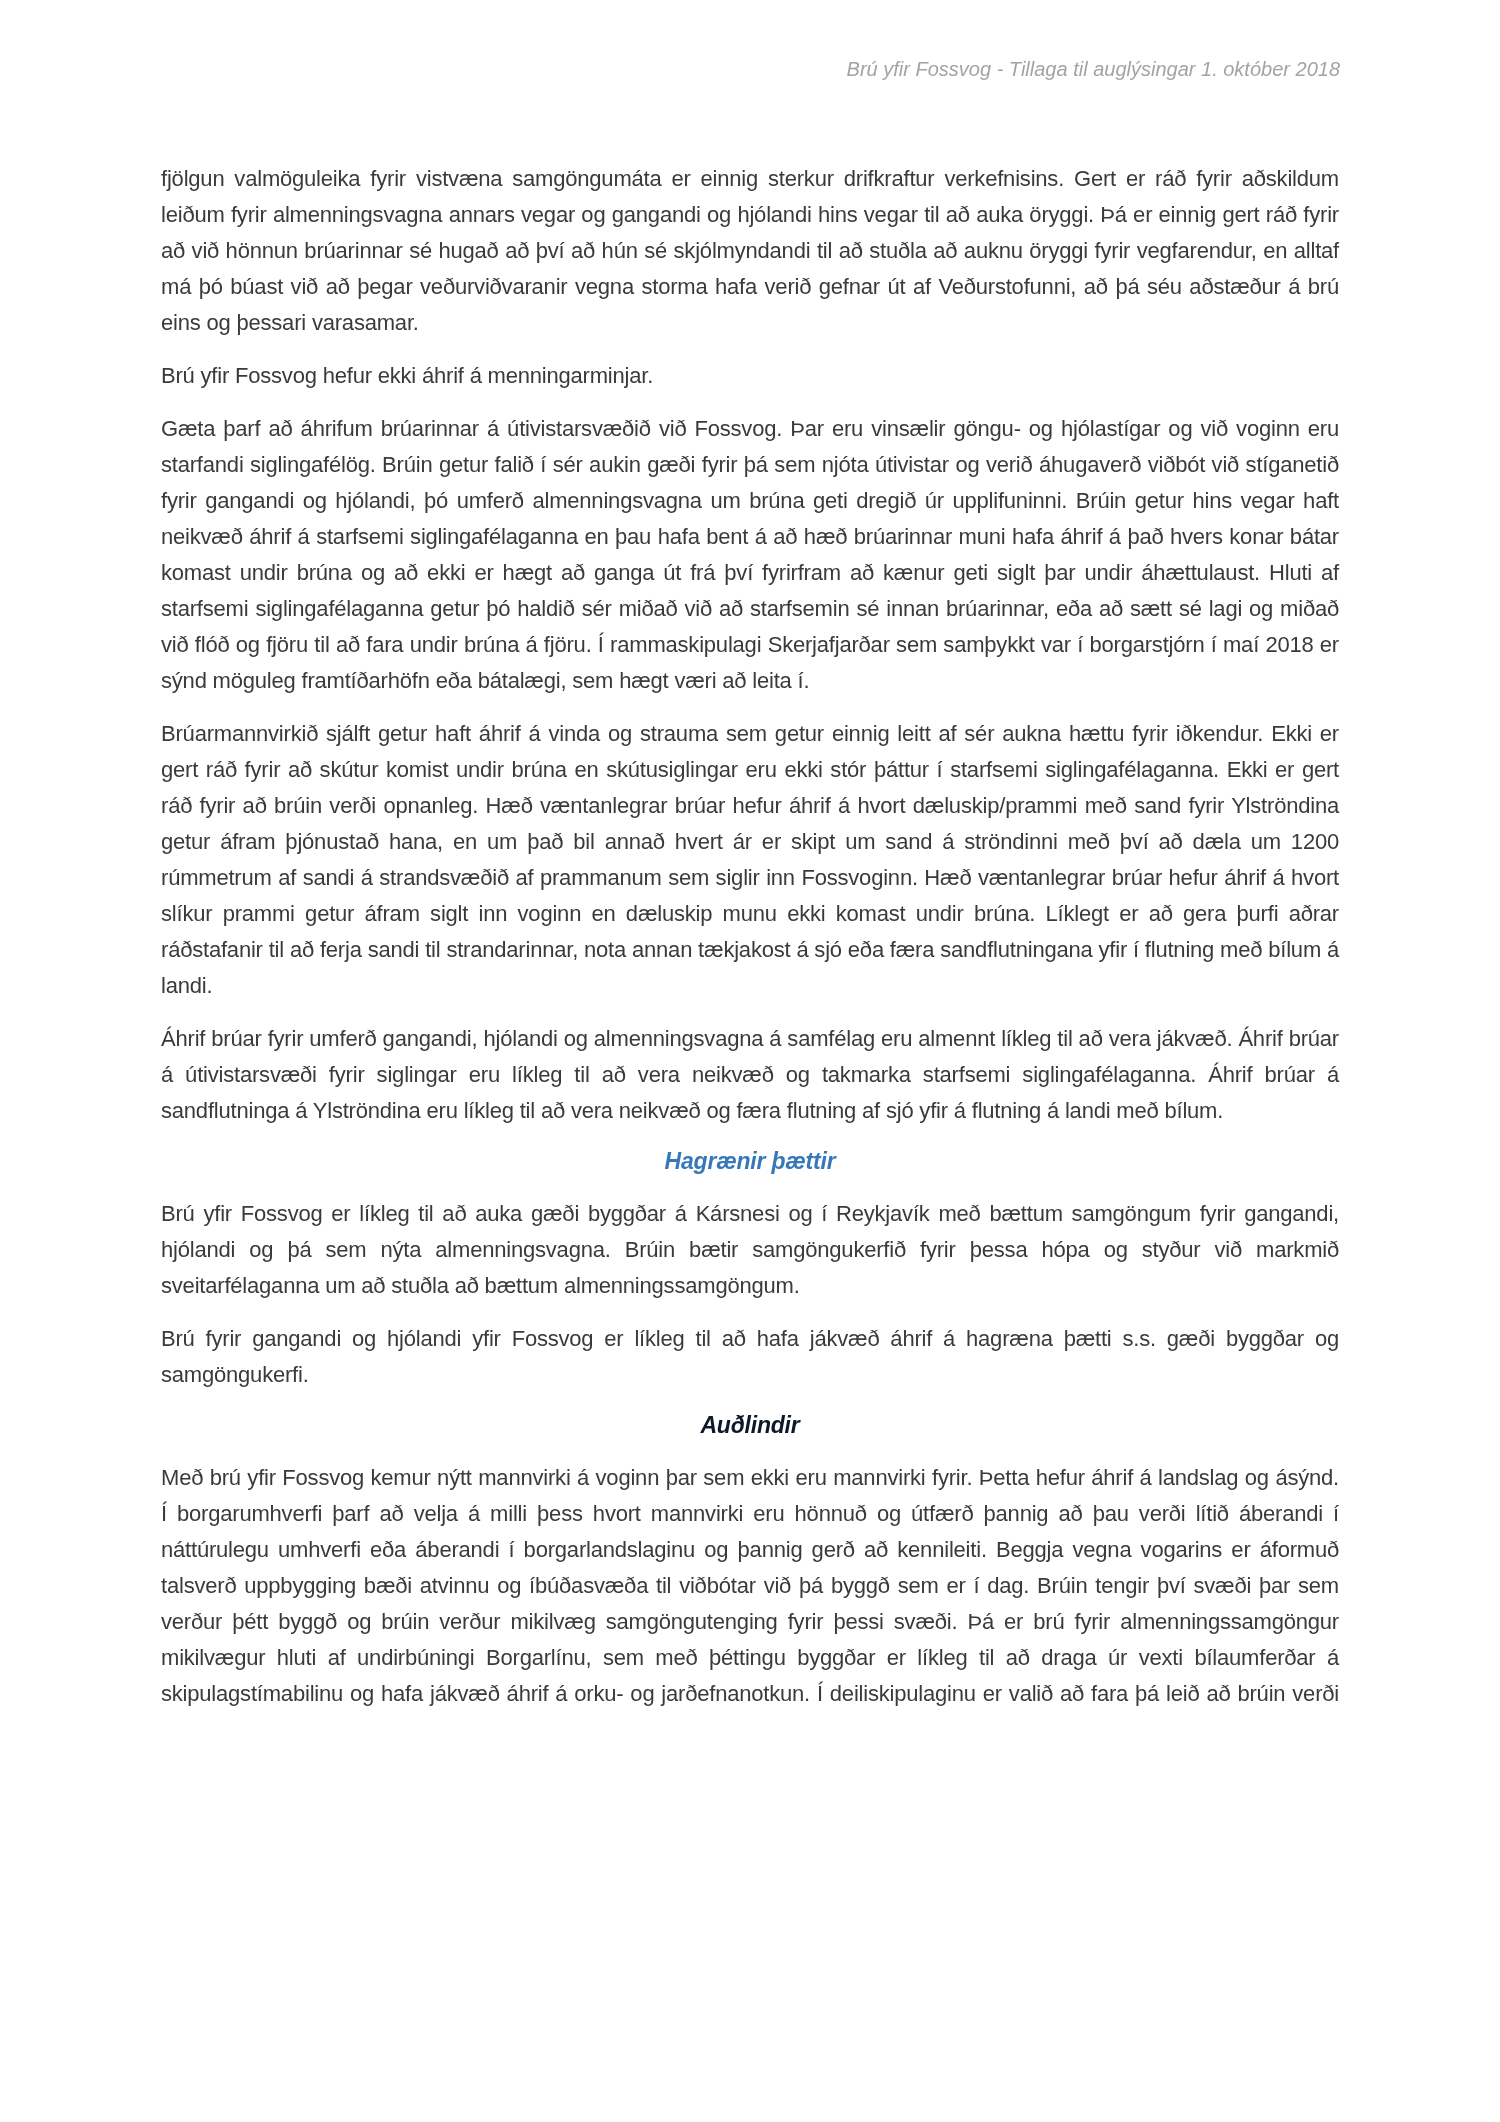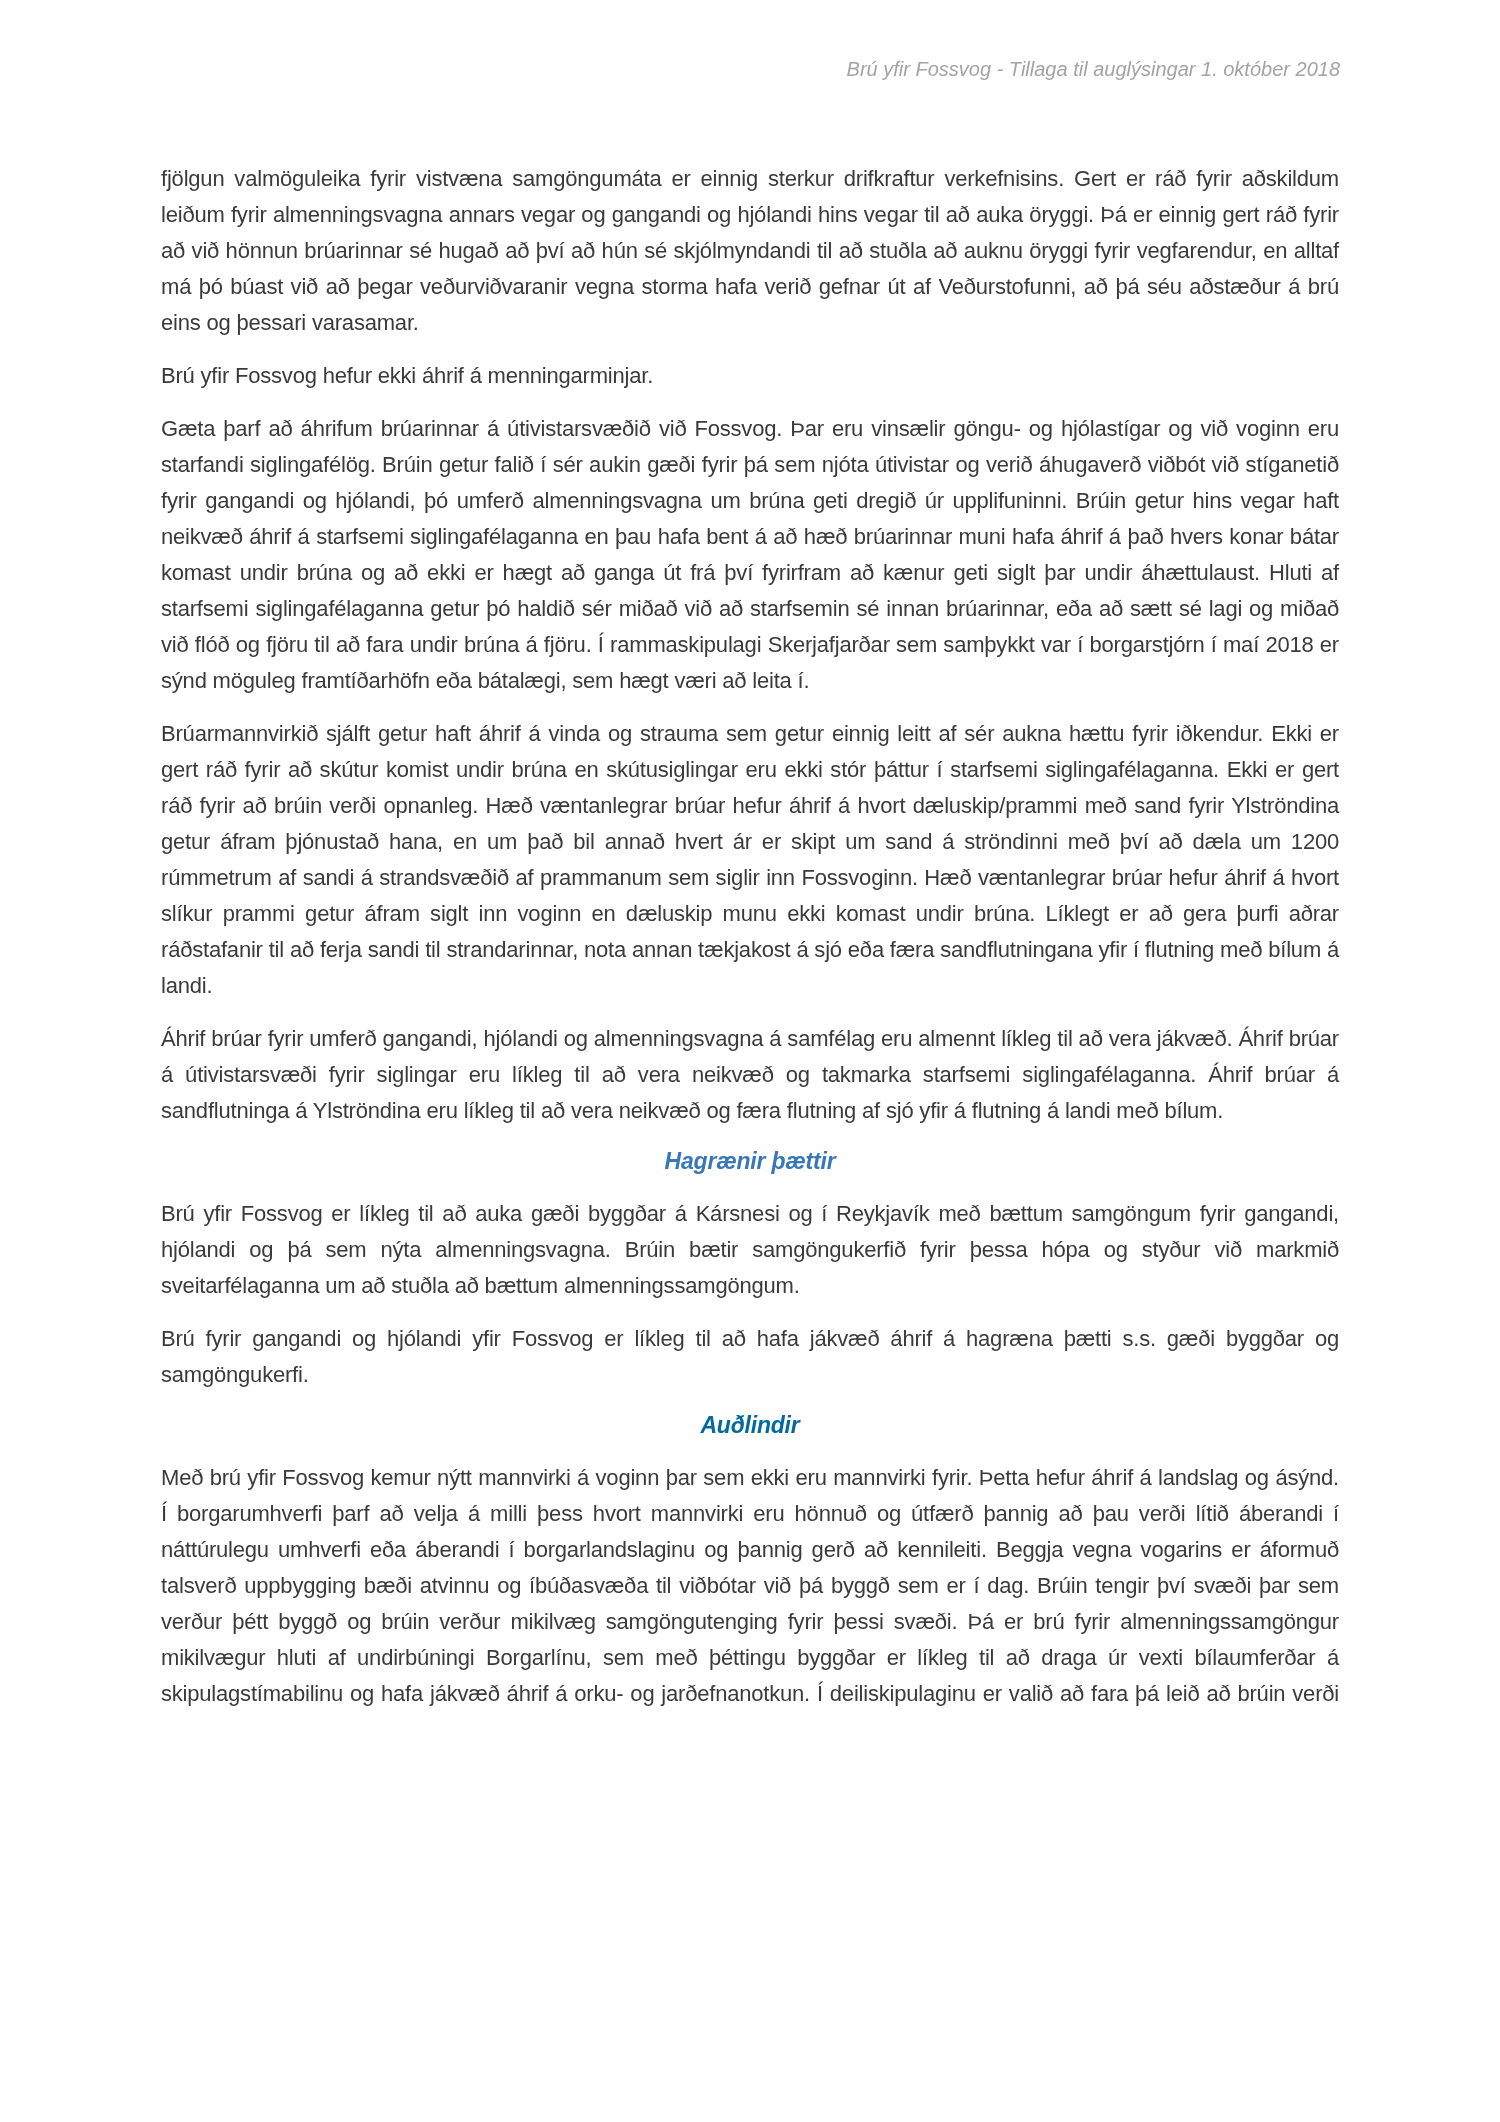--- a/index.html
+++ b/index.html
@@ -70,19 +70,19 @@
 
   <div class="content" style="color: rgb(58, 58, 58);">
     <p class="para">fjölgun valmöguleika fyrir vistvæna samgöngumáta er einnig sterkur drifkraftur verkefnisins. Gert er ráð fyrir aðskildum leiðum fyrir almenningsvagna annars vegar og gangandi og hjólandi hins vegar til að auka öryggi. Þá er einnig gert ráð fyrir að við hönnun brúarinnar sé hugað að því að hún sé skjólmyndandi til að stuðla að auknu öryggi fyrir vegfarendur, en alltaf má þó búast við að þegar veðurviðvaranir vegna storma hafa verið gefnar út af Veðurstofunni, að þá séu aðstæður á brú eins og þessari varasamar.</p>
     <p class="para">Brú yfir Fossvog hefur ekki áhrif á menningarminjar.</p>
     <p class="para">Gæta þarf að áhrifum brúarinnar á útivistarsvæðið við Fossvog. Þar eru vinsælir göngu- og hjólastígar og við voginn eru starfandi siglingafélög. Brúin getur falið í sér aukin gæði fyrir þá sem njóta útivistar og verið áhugaverð viðbót við stíganetið fyrir gangandi og hjólandi, þó umferð almenningsvagna um brúna geti dregið úr upplifuninni. Brúin getur hins vegar haft neikvæð áhrif á starfsemi siglingafélaganna en þau hafa bent á að hæð brúarinnar muni hafa áhrif á það hvers konar bátar komast undir brúna og að ekki er hægt að ganga út frá því fyrirfram að kænur geti siglt þar undir áhættulaust. Hluti af starfsemi siglingafélaganna getur þó haldið sér miðað við að starfsemin sé innan brúarinnar, eða að sætt sé lagi og miðað við flóð og fjöru til að fara undir brúna á fjöru. Í rammaskipulagi Skerjafjarðar sem samþykkt var í borgarstjórn í maí 2018 er sýnd möguleg framtíðarhöfn eða bátalægi, sem hægt væri að leita í.</p>
     <p class="para">Brúarmannvirkið sjálft getur haft áhrif á vinda og strauma sem getur einnig leitt af sér aukna hættu fyrir iðkendur. Ekki er gert ráð fyrir að skútur komist undir brúna en skútusiglingar eru ekki stór þáttur í starfsemi siglingafélaganna. Ekki er gert ráð fyrir að brúin verði opnanleg. Hæð væntanlegrar brúar hefur áhrif á hvort dæluskip/prammi með sand fyrir Ylströndina getur áfram þjónustað hana, en um það bil annað hvert ár er skipt um sand á ströndinni með því að dæla um 1200 rúmmetrum af sandi á strandsvæðið af prammanum sem siglir inn Fossvoginn. Hæð væntanlegrar brúar hefur áhrif á hvort slíkur prammi getur áfram siglt inn voginn en dæluskip munu ekki komast undir brúna. Líklegt er að gera þurfi aðrar ráðstafanir til að ferja sandi til strandarinnar, nota annan tækjakost á sjó eða færa sandflutningana yfir í flutning með bílum á landi.</p>
     <p class="para italic">Áhrif brúar fyrir umferð gangandi, hjólandi og almenningsvagna á samfélag eru almennt líkleg til að vera jákvæð. Áhrif brúar á útivistarsvæði fyrir siglingar eru líkleg til að vera neikvæð og takmarka starfsemi siglingafélaganna. Áhrif brúar á sandflutninga á Ylströndina eru líkleg til að vera neikvæð og færa flutning af sjó yfir á flutning á landi með bílum.</p>
     <h3 class="heading" style="color: rgb(56, 120, 184);">Hagrænir þættir</h3>
     <p class="para">Brú yfir Fossvog er líkleg til að auka gæði byggðar á Kársnesi og í Reykjavík með bættum samgöngum fyrir gangandi, hjólandi og þá sem nýta almenningsvagna. Brúin bætir samgöngukerfið fyrir þessa hópa og styður við markmið sveitarfélaganna um að stuðla að bættum almenningssamgöngum.</p>
     <p class="para italic">Brú fyrir gangandi og hjólandi yfir Fossvog er líkleg til að hafa jákvæð áhrif á hagræna þætti s.s. gæði byggðar og samgöngukerfi.</p>
-    <h3 class="heading" style="color: #0369a1;">Auðlindir</h3>
+    <h3 class="heading" style="color: #0f172a;">Auðlindir</h3>
     <p class="para">Með brú yfir Fossvog kemur nýtt mannvirki á voginn þar sem ekki eru mannvirki fyrir. Þetta hefur áhrif á landslag og ásýnd. Í borgarumhverfi þarf að velja á milli þess hvort mannvirki eru hönnuð og útfærð þannig að þau verði lítið áberandi í náttúrulegu umhverfi eða áberandi í borgarlandslaginu og þannig gerð að kennileiti. Beggja vegna vogarins er áformuð talsverð uppbygging bæði atvinnu og íbúðasvæða til viðbótar við þá byggð sem er í dag.  Brúin tengir því svæði þar sem verður þétt byggð og brúin verður mikilvæg samgöngutenging fyrir þessi svæði. Þá er brú fyrir almenningssamgöngur mikilvægur hluti af undirbúningi Borgarlínu, sem með þéttingu byggðar er líkleg til að draga úr vexti bílaumferðar á skipulagstímabilinu og hafa jákvæð áhrif á orku- og jarðefnanotkun. Í deiliskipulaginu er valið að fara þá leið að brúin verði hönnuð sem kennileiti í borgarlandslaginu.</p>
   </div>
 
   <div class="page-number">24</div>
 
 </div>
 
 </body></html>

